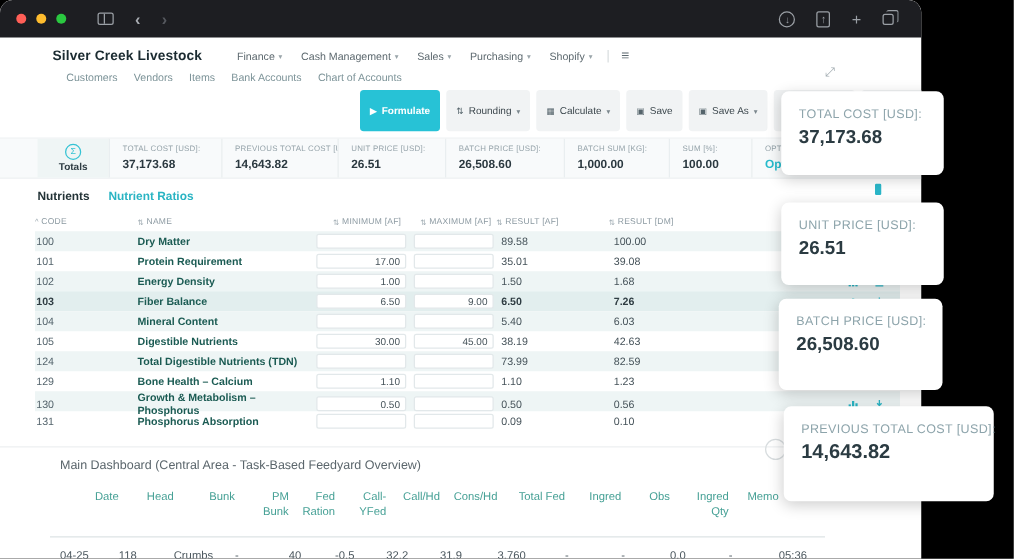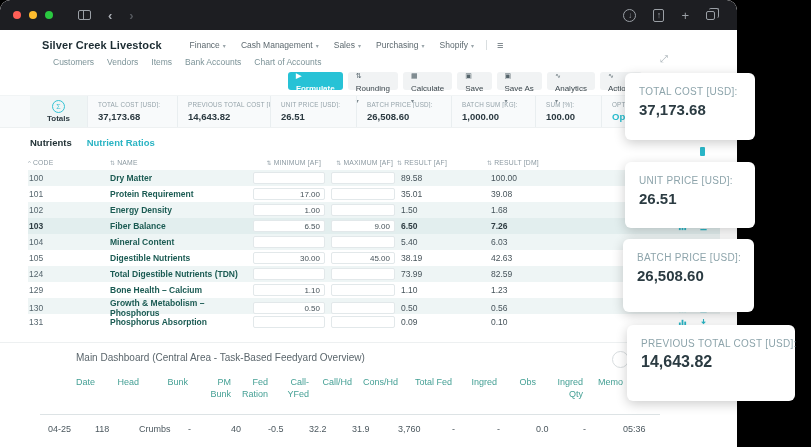--- a/index.html
+++ b/index.html
@@ -42,23 +42,23 @@
   .menu-item .caret { font-size:6px; color:#9aa5aa; }
   .nav-divider { width:1px; height:10px; background:#d9dee0; margin:0 10px 0 12px; }
   .hamburger { font-size:11px; color:#5d696f; }
 
   .subnav { padding:5px 0 0 53px; display:flex; gap:13px; }
   .subnav-link { font-size:8.5px; color:#7c9398; text-decoration:none; }
 
   
   .toolbar { margin:5px 0 0 288px; display:flex; gap:5px; align-items:center; }
   .tb-btn {
-    display:flex; align-items:flex-start; gap:4px; height:18px; padding:0 8px;
+    display:flex; align-items:center; gap:4px; height:33px; padding:0 8px;
     background:#f1f3f4; border:none; border-radius:3px; font-size:8px; color:#3c474d;
-    font-family:inherit; cursor:pointer; white-space:nowrap;flex-direction:column;
+    font-family:inherit; cursor:pointer; white-space:nowrap;
   }
   .tb-btn .tb-ic { font-size:7px; color:#55646b; }
   .tb-btn .tb-caret { font-size:6px; color:#7b878d; }
   .tb-btn.primary { background:#27c2d6; color:#fff; font-weight:bold; }
   .tb-btn.primary .tb-ic { color:#fff; }
   .expand-icon { position:absolute; left:660px; top:53px; font-size:10px; color:#a3adb2; }
 
   
   .totals-band { margin-top:5px; display:flex; background:#f8fafb; border-top:1px solid #f1f4f5; border-bottom:1px solid #eef1f2; height:33px; padding-left:30px; }
   .tot-cell { width:57px; background:#eff5f5; display:flex; flex-direction:column; align-items:center; justify-content:center; gap:1px; }
@@ -93,21 +93,21 @@
   .c-name { font-size:8.5px; font-weight:bold; color:#1b5b53; }
   .c-min, .c-max { display:flex; justify-content:flex-end; }
   .inputbox { height:12px; background:#fff; border:1px solid #e2e8ea; border-radius:2px; font-size:8px; color:#46535a; text-align:right; padding:0 4px; line-height:11px; }
   .c-min .inputbox { width:72px; } .c-max .inputbox { width:64px; margin-right:2px; }
   .c-raf, .c-rdm { font-size:8.5px; color:#46535a; padding-left:4px; }
   .c-actions { display:flex; gap:12px; justify-content:flex-end; padding-right:12px; }
   .row-ic { display:inline-flex; }
 
   
   .dashboard { margin-top:12px; border-top:1px solid #edf0f1; padding-top:9px; }
-  .db-title { margin-left:76px; font-size:10px; color:#5b666c; }
+  .db-title { margin-left:48px; font-size:10px; color:#5b666c; }
   .db-header, .db-row { margin-left:48px; display:grid; grid-template-columns:47px 44px 49px 43px 37px 41px 43px 46px 54px 45px 39px 47px 40px 50px; }
   .db-header { margin-top:13px;text-align:right; }
   .db-h { font-size:9px; color:#45a095; white-space:pre-line; line-height:12px; padding-left:9px; }
   .db-divider { margin:14px 0 0 40px; width:620px; height:1px; background:#dde3e5; }
   .db-row { margin-top:9px; }
   .db-c { font-size:9px; color:#4c585f; }
 
   
   .ov-card { position:absolute; background:#fff; border-radius:6px; box-shadow:0 3px 12px rgba(0,0,0,.20); padding:13px 14px; z-index:20; }
   .ov-label { font-size:10px; color:#8da4ab; letter-spacing:.3px; white-space:nowrap; }

